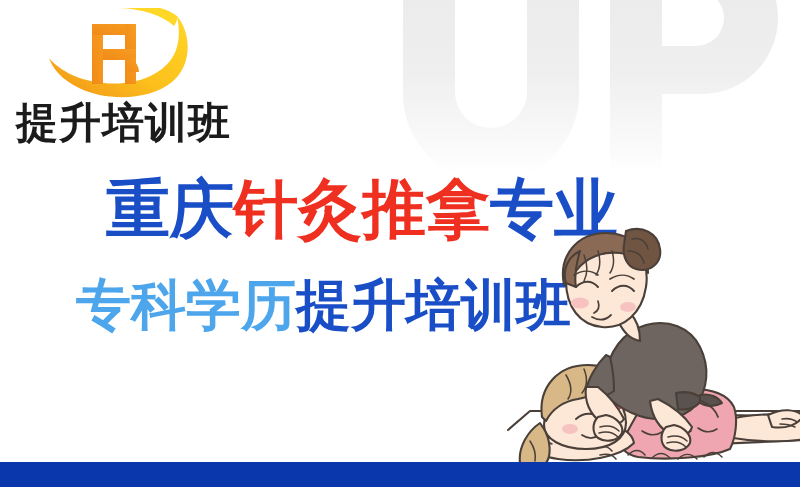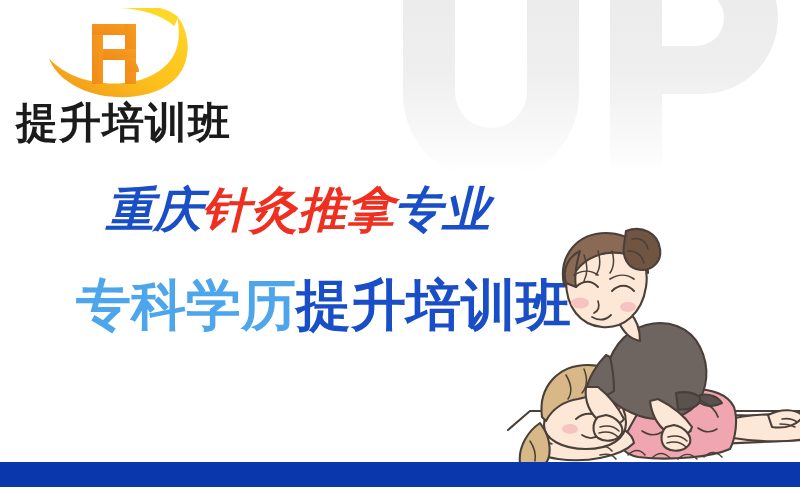--- a/index.html
+++ b/index.html
@@ -68,24 +68,23 @@
     top: 178px;
     width: 560px;
   }
   .head-line {
     white-space: nowrap;
     font-family: "DejaVu Sans", "Liberation Sans", sans-serif;
     font-weight: 700;
     letter-spacing: 0px;
   }
   .line1 {
-    font-size: 48px;
+    font-size: 64px;
     line-height: 62px;
     padding-left: 40px;
-    font-style: italic;
   }
   .line2 {
     font-size: 55px;
     line-height: 64px;
     padding-left: 10px;
     margin-top: 33px;
   }
   .seg-blue   { color: #1a4ec7; }
   .seg-red    { color: #ef2f20; }
   .seg-ltblue { color: #4da6ec; }

